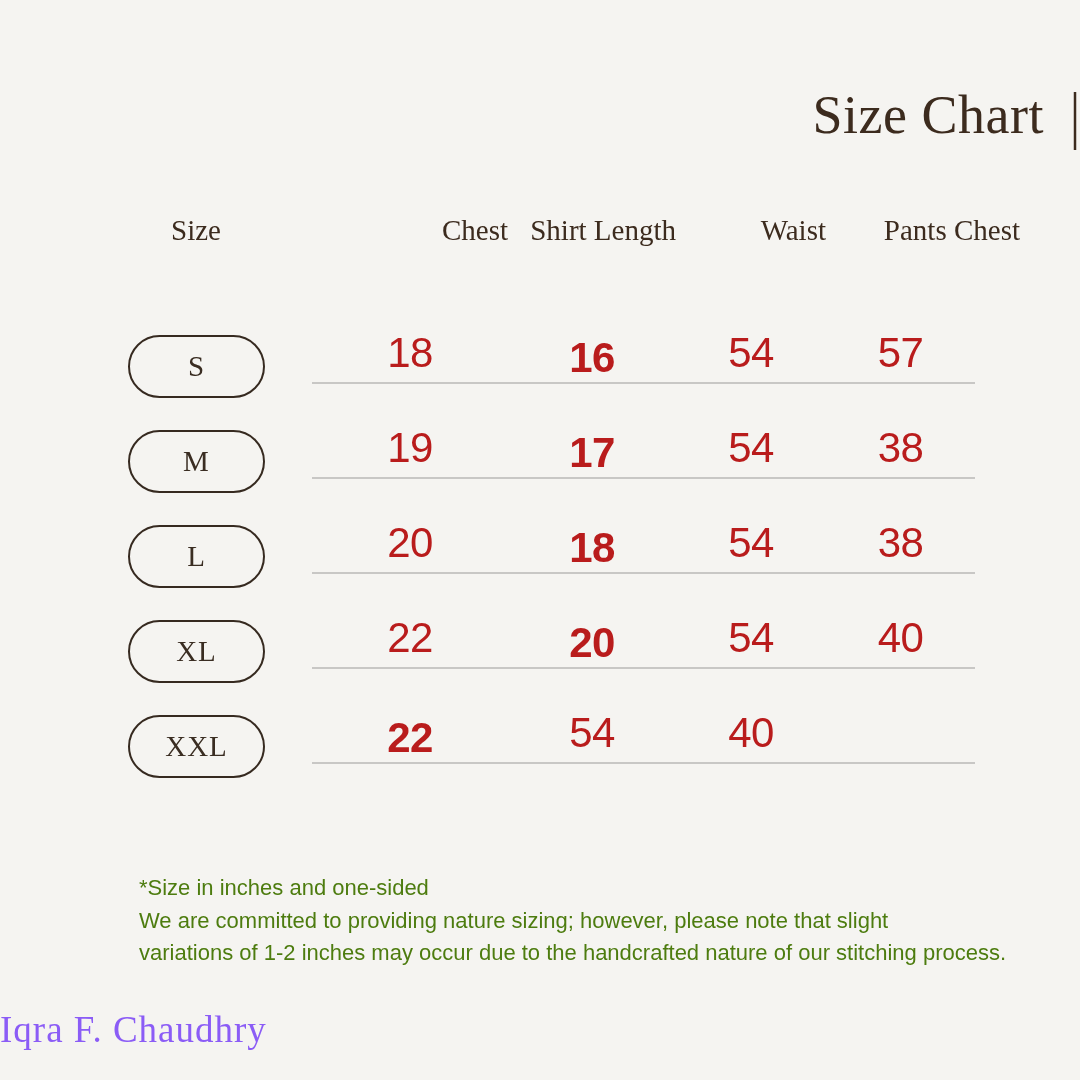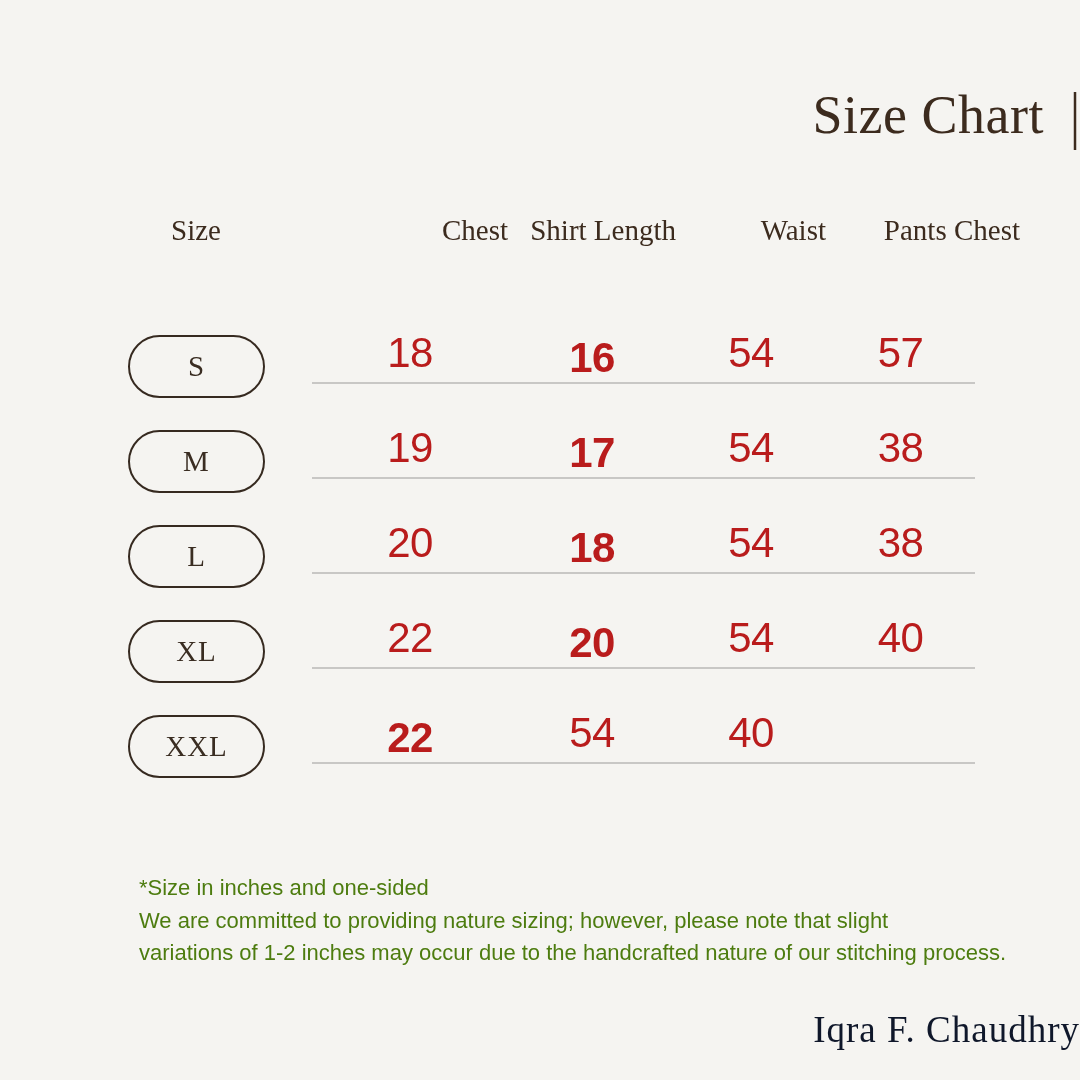--- a/index.html
+++ b/index.html
@@ -112,24 +112,24 @@
     line-height: 32.5px;
     color: #4d7c0f;
     margin-left: 12px;
   }
 
   
   .signature {
     position: absolute;
     top: 1008px; left: 0;
     width: 100%;
-    text-align: right;
+    text-align: left;
     font-size: 37px;
     letter-spacing: 1px;
-    color: #0f172a;
+    color: #8b5cf6;
   }
 </style>
 </head>
 <body>
 
 <div class="canvas">
 
   <div class="title-row">
     <span class="title-text">Size Chart</span>
     <span class="title-sep">|</span>

